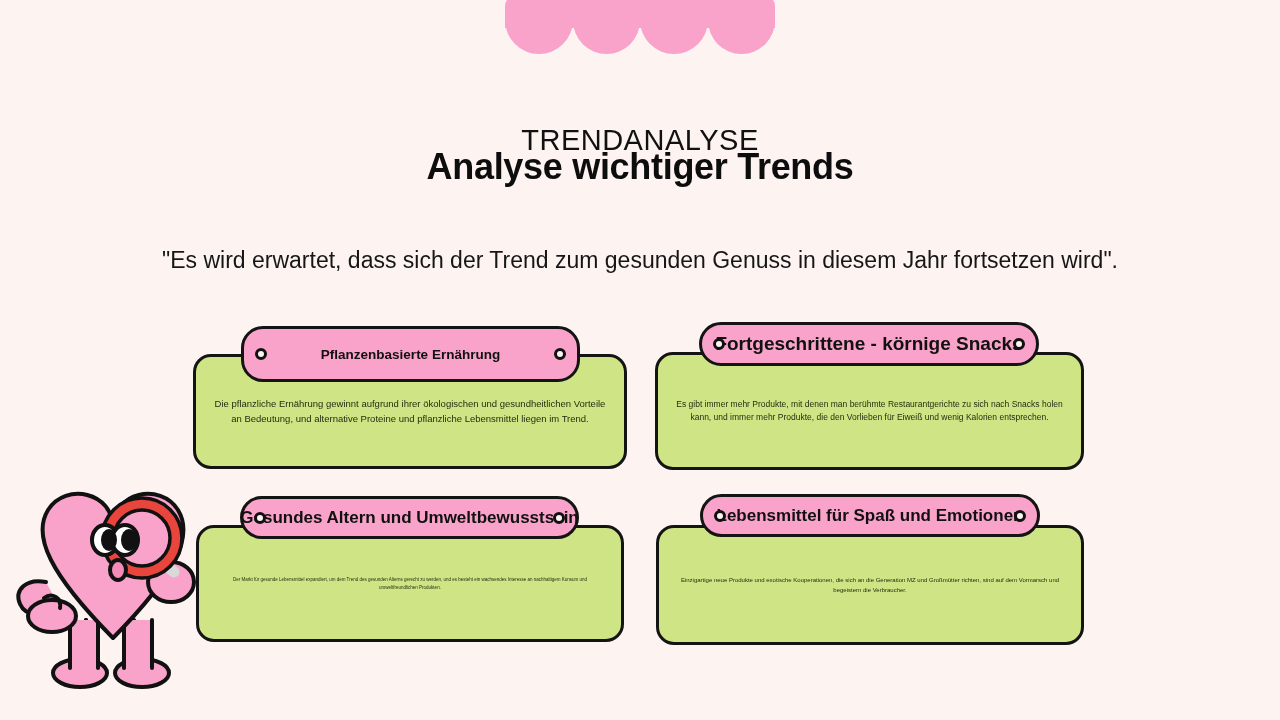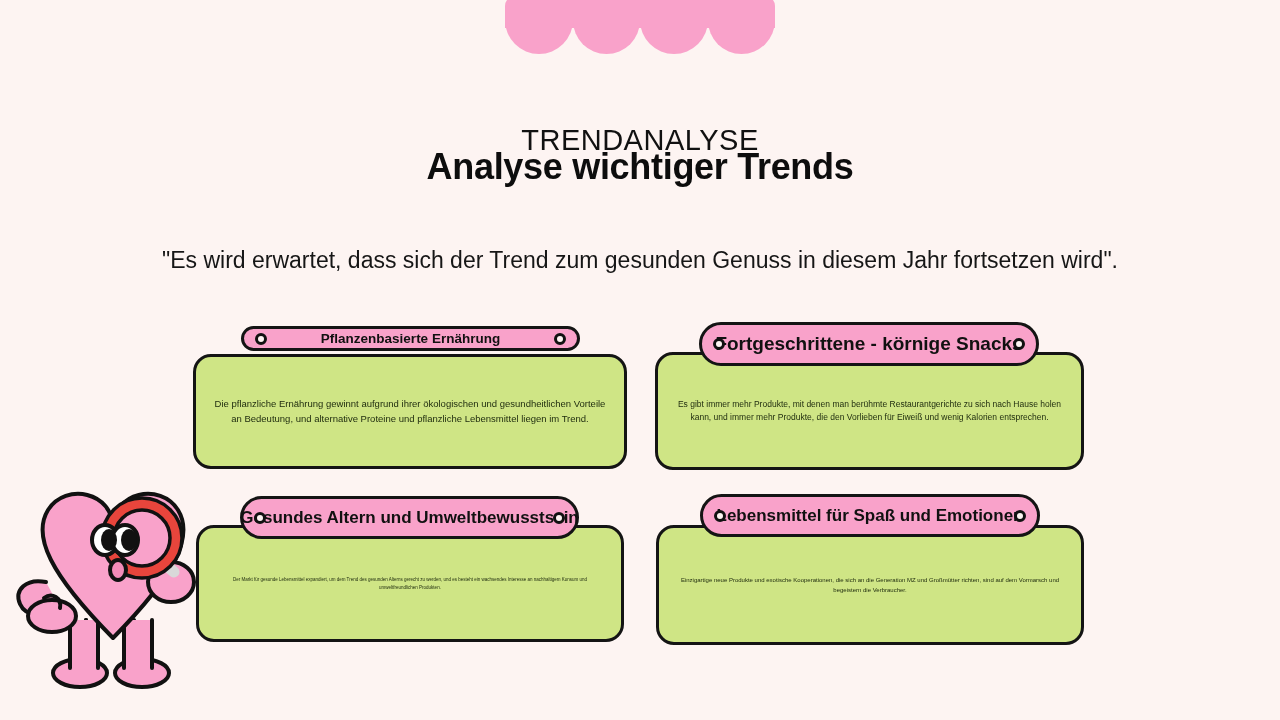--- a/index.html
+++ b/index.html
@@ -122,21 +122,21 @@
     border: 3px solid #111111;
     top: 50%;
     transform: translateY(-50%);
     z-index: 4;
   }
   .hole.left  { left: 11px; }
   .hole.right { right: 11px; }
 
   
   #card1 .card-body { left: 193px; top: 354px; width: 434px; height: 115px; }
-  #card1 .pill { left: 241px; top: 326px; width: 339px; height: 25px; justify-content: center; }
+  #card1 .pill { left: 241px; top: 326px; width: 339px; height: 56px; justify-content: center; }
   #card1 .pill-label { font-size: 13.5px; }
   #card1 .card-body p { font-size: 9.5px; }
 
   
   #card2 .card-body { left: 655px; top: 352px; width: 429px; height: 118px; }
   #card2 .pill { left: 699px; top: 322px; width: 340px; height: 44px; }
   #card2 .pill-label { font-size: 19px; }
   #card2 .card-body p { font-size: 8.5px; }
 
   
@@ -181,21 +181,21 @@
   </div>
   <div class="pill">
     <span class="hole left"></span>
     <span class="pill-label">Pflanzenbasierte Ernährung</span>
     <span class="hole right"></span>
   </div>
 </div>
 
 <div class="card" id="card2">
   <div class="card-body">
-    <p>Es gibt immer mehr Produkte, mit denen man berühmte Restaurantgerichte zu sich nach Hause holen kann, und immer mehr Produkte, die den Vorlieben für Eiweiß und wenig Kalorien entsprechen.</p>
+    <p>Es gibt immer mehr Produkte, mit denen man berühmte Restaurantgerichte zu sich nach Snacks holen kann, und immer mehr Produkte, die den Vorlieben für Eiweiß und wenig Kalorien entsprechen.</p>
   </div>
   <div class="pill">
     <span class="hole left"></span>
     <span class="pill-label">Fortgeschrittene - körnige Snacks</span>
     <span class="hole right"></span>
   </div>
 </div>
 
 <div class="card" id="card3">
   <div class="card-body">

